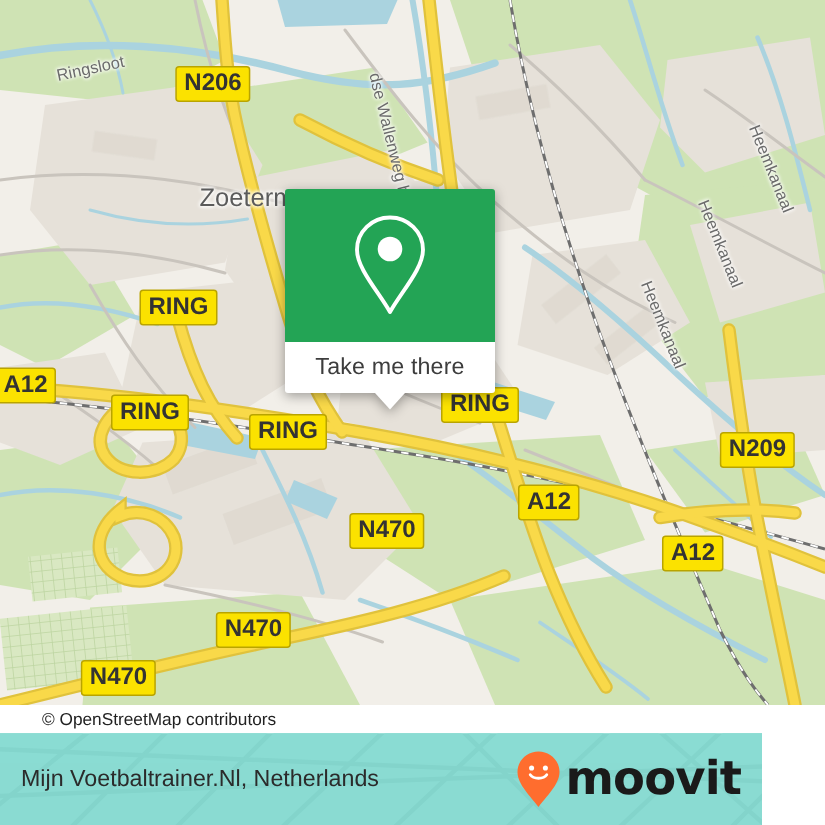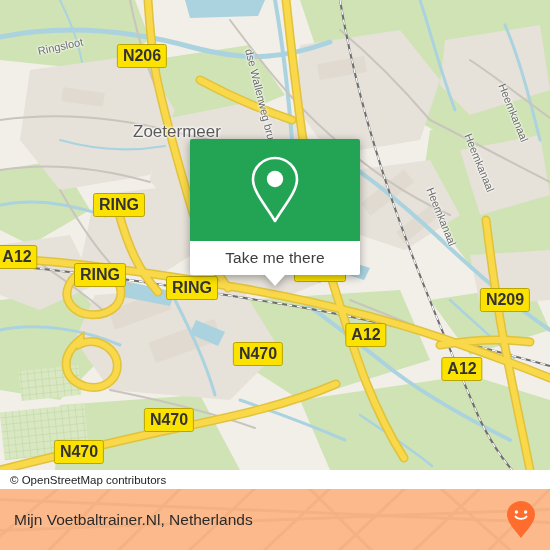--- a/index.html
+++ b/index.html
@@ -4,22 +4,22 @@
 <style>
   html,body{margin:0;padding:0;background:#fff;}
   body{width:550px;height:550px;font-family:"Liberation Sans",sans-serif;overflow:hidden;}
   .shot{position:relative;width:550px;height:550px;overflow:hidden;background:#fff;}
 
   
   .map{position:absolute;left:0;top:0;width:550px;height:470px;overflow:hidden;background:#eceae4;}
   .map-canvas{position:absolute;left:0;top:0;width:550px;height:470px;}
 
   
-  .popup{position:absolute;left:190px;top:126px;width:170px;
-         filter:drop-shadow(0 2px 4px rgba(0,0,0,.35));margin-top:13px;}
+  .popup{position:absolute;left:190px;top:126px;width:140px;
+         filter:drop-shadow(0 2px 4px rgba(0,0,0,.35));}
   .popup-head{height:102px;background:#23a455;border-radius:2px 2px 0 0;
               display:flex;align-items:center;justify-content:center;}
   .popup-foot{height:34px;background:#fff;border-radius:0 0 2px 2px;
               display:flex;align-items:center;justify-content:center;}
   .popup-foot span{font-size:15.5px;color:#3d3d3d;letter-spacing:.1px;}
   .popup-tail{position:absolute;left:50%;top:136px;margin-left:-10px;
               width:0;height:0;border-left:10px solid transparent;
               border-right:10px solid transparent;border-top:11px solid #fff;}
 
   
@@ -31,25 +31,25 @@
   
   .mlabel{position:absolute;white-space:nowrap;color:#6b6b6b;
           font-size:11px;transform-origin:0 50%;
           text-shadow:0 0 3px #fff,0 0 3px #fff,0 0 2px #fff;}
   .city{position:absolute;white-space:nowrap;color:#5b5b5b;font-size:17px;
         text-shadow:0 0 3px #fff,0 0 3px #fff,0 0 3px #fff;}
 
   
   .attrib{position:absolute;left:0;top:470px;width:550px;height:19px;
           background:#fff;display:flex;align-items:center;}
-  .attrib span{font-size:11.5px;color:#222;padding-left:10px;}
-
-  
-  .footer{position:absolute;left:0;top:489px;width:550px;height:61px;
-          background:#f97316;overflow:hidden;}
+  .attrib span{font-size:11.5px;color:#222;padding-left:28px;}
+
+  
+  .footer{position:absolute;left:0;top:489px;width:508px;height:61px;
+          background:#14b8a6;overflow:hidden;}
   .footer-wm{position:absolute;left:0;top:0;width:550px;height:61px;opacity:.5;}
   .footer-title{position:absolute;left:14px;top:0;height:61px;display:flex;
                 align-items:center;font-size:15.5px;color:#2b2b2b;}
   .brand{position:absolute;right:14px;top:0;height:61px;display:flex;
          align-items:center;gap:3px;}
   .brand-word{font-size:31px;color:#1a1a1a;letter-spacing:-.6px;
               font-family:"DejaVu Sans",sans-serif;font-weight:600;line-height:1;}
 </style>
 </head>
 <body>
@@ -242,16 +242,17 @@
     <div class="footer-title">
       <span>Mijn Voetbaltrainer.Nl, Netherlands</span>
     </div>
     <div class="brand">
       <svg width="30" height="40" viewBox="0 0 30 40">
         <path d="M15 1 C7.3 1 1 7.1 1 14.6 C1 23 10 31 15 38 C20 31 29 23 29 14.6 C29 7.1 22.7 1 15 1 Z" fill="#ff6d2e"></path>
         <circle cx="10.4" cy="12" r="1.7" fill="#ffffff"></circle>
         <circle cx="19.6" cy="12" r="1.7" fill="#ffffff"></circle>
         <path d="M9.5 16.5 C11.6 19.6 18.4 19.6 20.5 16.5" fill="none" stroke="#ffffff" stroke-width="1.9" stroke-linecap="round"></path>
       </svg>
+      <span class="brand-word">moovit</span>
     </div>
   </div>
 
 </div>
 
 </body></html>

